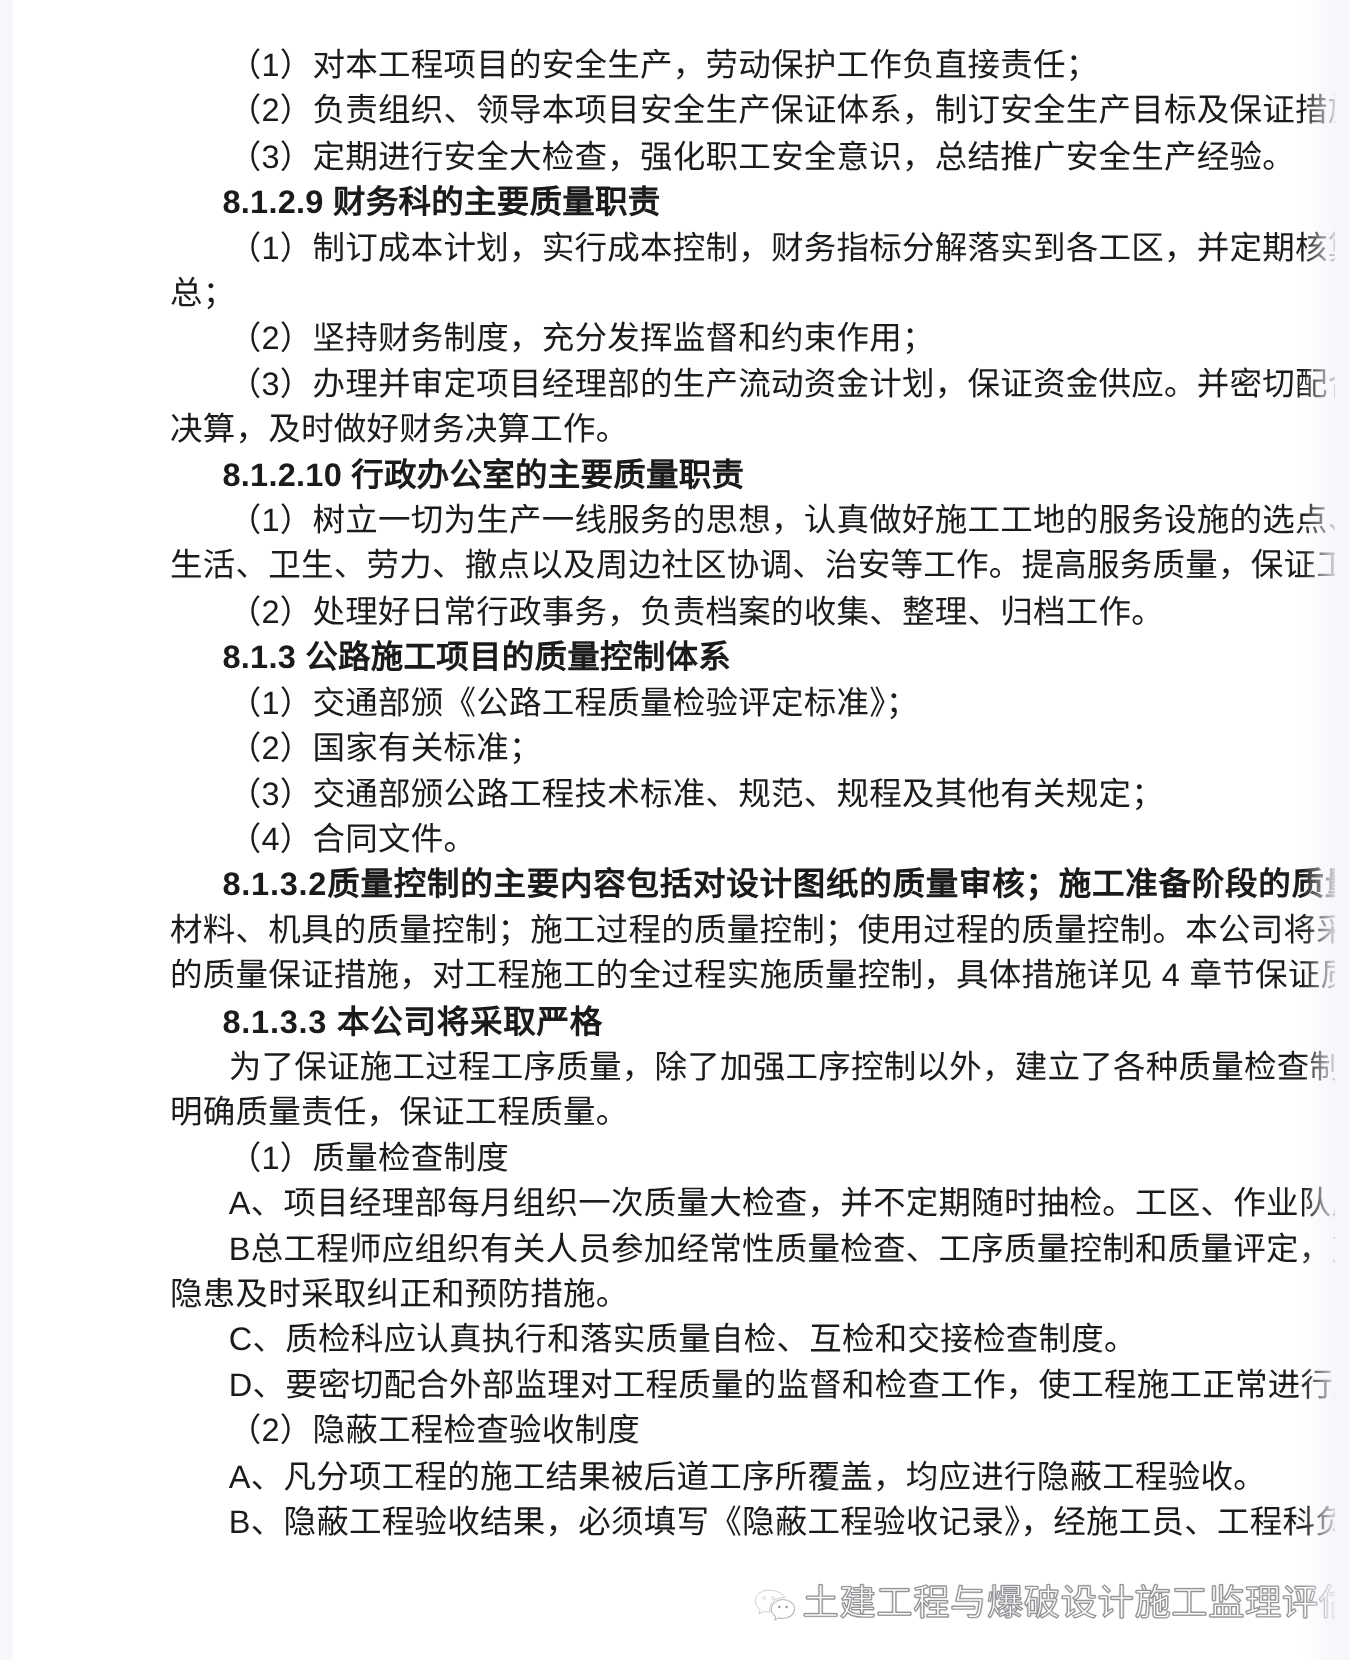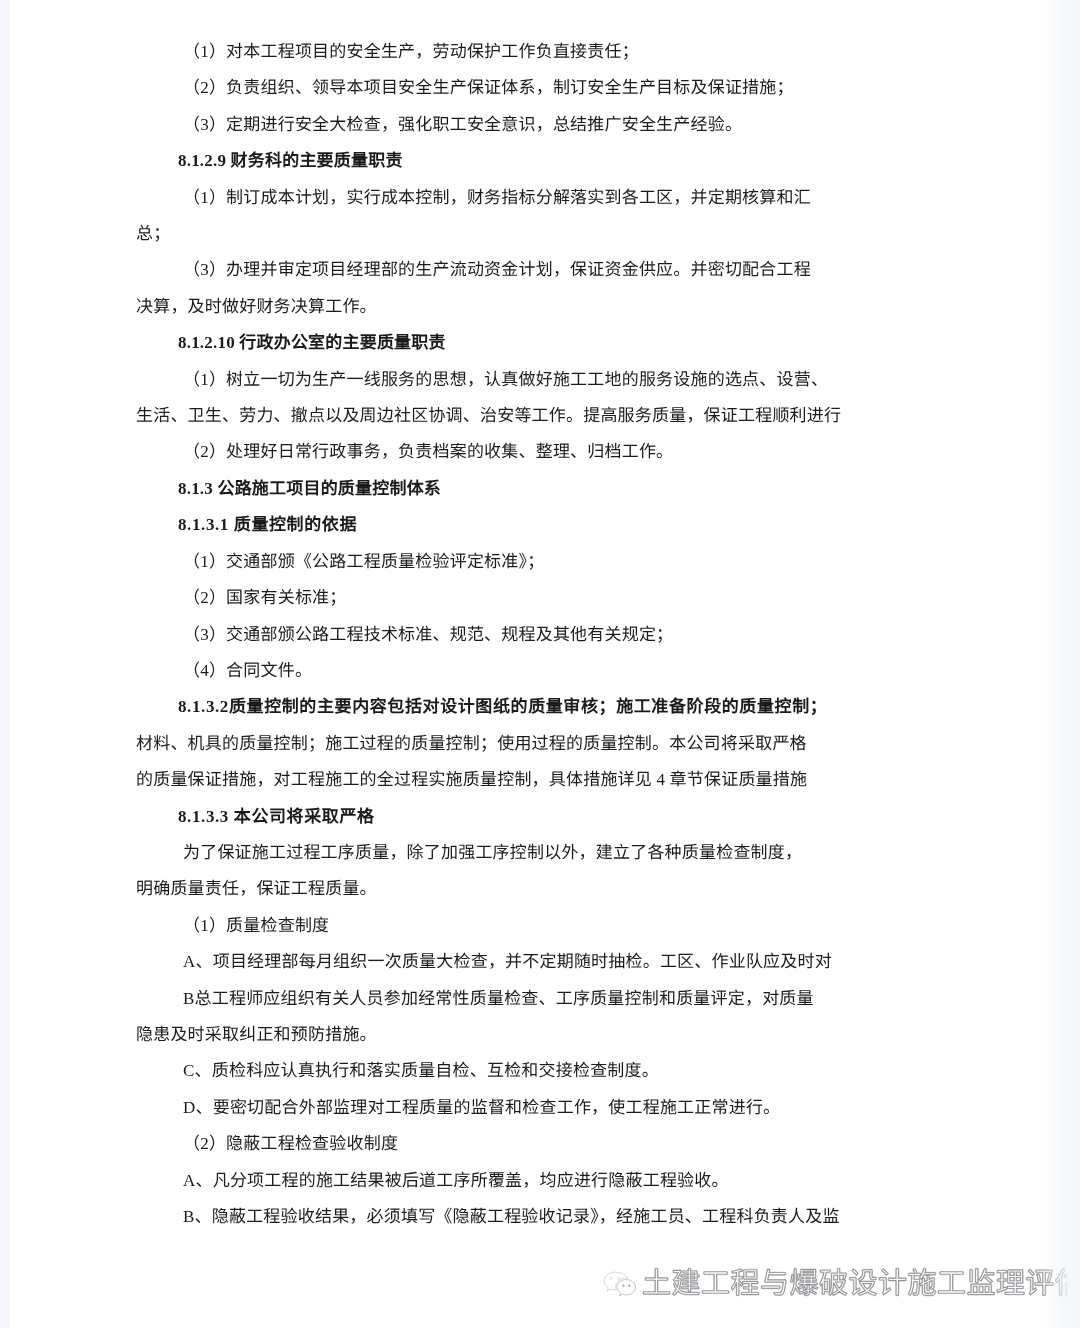--- a/index.html
+++ b/index.html
@@ -40,26 +40,26 @@
   }
 
   #text-column {
     position: absolute;
     left: 126px;          
     top: 34px;
     width: 830px;         
   }
 
   .line {
-    font-size: 17px;
+    font-size: 26px;
     line-height: 36.4px;
     color: #1b1b1b;
     white-space: pre;
     letter-spacing: 0.2px;
-    font-family: Liberation Serif, serif;
+    font-family: Liberation Sans, sans-serif;
   }
 
   
   .indent-1 {
     padding-left: 47px;
   }
   .indent-head {
     padding-left: 42px;
   }
   
@@ -116,31 +116,31 @@
   <div id="text-column">
 
     <div class="line indent-1">（1）对本工程项目的安全生产，劳动保护工作负直接责任；</div>
     <div class="line indent-1">（2）负责组织、领导本项目安全生产保证体系，制订安全生产目标及保证措施；</div>
     <div class="line indent-1">（3）定期进行安全大检查，强化职工安全意识，总结推广安全生产经验。</div>
 
     <div class="line indent-head bold-head">8.1.2.9 财务科的主要质量职责</div>
 
     <div class="line indent-1">（1）制订成本计划，实行成本控制，财务指标分解落实到各工区，并定期核算和汇</div>
     <div class="line flush">总；</div>
+    <div class="line indent-1">（2）坚持财务制度，充分发挥监督和约束作用；</div>
     <div class="line indent-1">（3）办理并审定项目经理部的生产流动资金计划，保证资金供应。并密切配合工程</div>
     <div class="line flush">决算，及时做好财务决算工作。</div>
 
     <div class="line indent-head bold-head">8.1.2.10 行政办公室的主要质量职责</div>
 
     <div class="line indent-1">（1）树立一切为生产一线服务的思想，认真做好施工工地的服务设施的选点、设营、</div>
     <div class="line flush">生活、卫生、劳力、撤点以及周边社区协调、治安等工作。提高服务质量，保证工程顺利进行</div>
     <div class="line indent-1">（2）处理好日常行政事务，负责档案的收集、整理、归档工作。</div>
 
     <div class="line indent-head bold-head">8.1.3 公路施工项目的质量控制体系</div>
-    <div class="line indent-head secnum">8.1.3.1 质量控制的依据</div>
 
     <div class="line indent-1">（1）交通部颁《公路工程质量检验评定标准》；</div>
     <div class="line indent-1">（2）国家有关标准；</div>
     <div class="line indent-1">（3）交通部颁公路工程技术标准、规范、规程及其他有关规定；</div>
     <div class="line indent-1">（4）合同文件。</div>
 
     <div class="line indent-head secnum">8.1.3.2质量控制的主要内容包括对设计图纸的质量审核；施工准备阶段的质量控制；</div>
     <div class="line flush">材料、机具的质量控制；施工过程的质量控制；使用过程的质量控制。本公司将采取严格</div>
     <div class="line flush">的质量保证措施，对工程施工的全过程实施质量控制，具体措施详见 4 章节保证质量措施</div>
 

